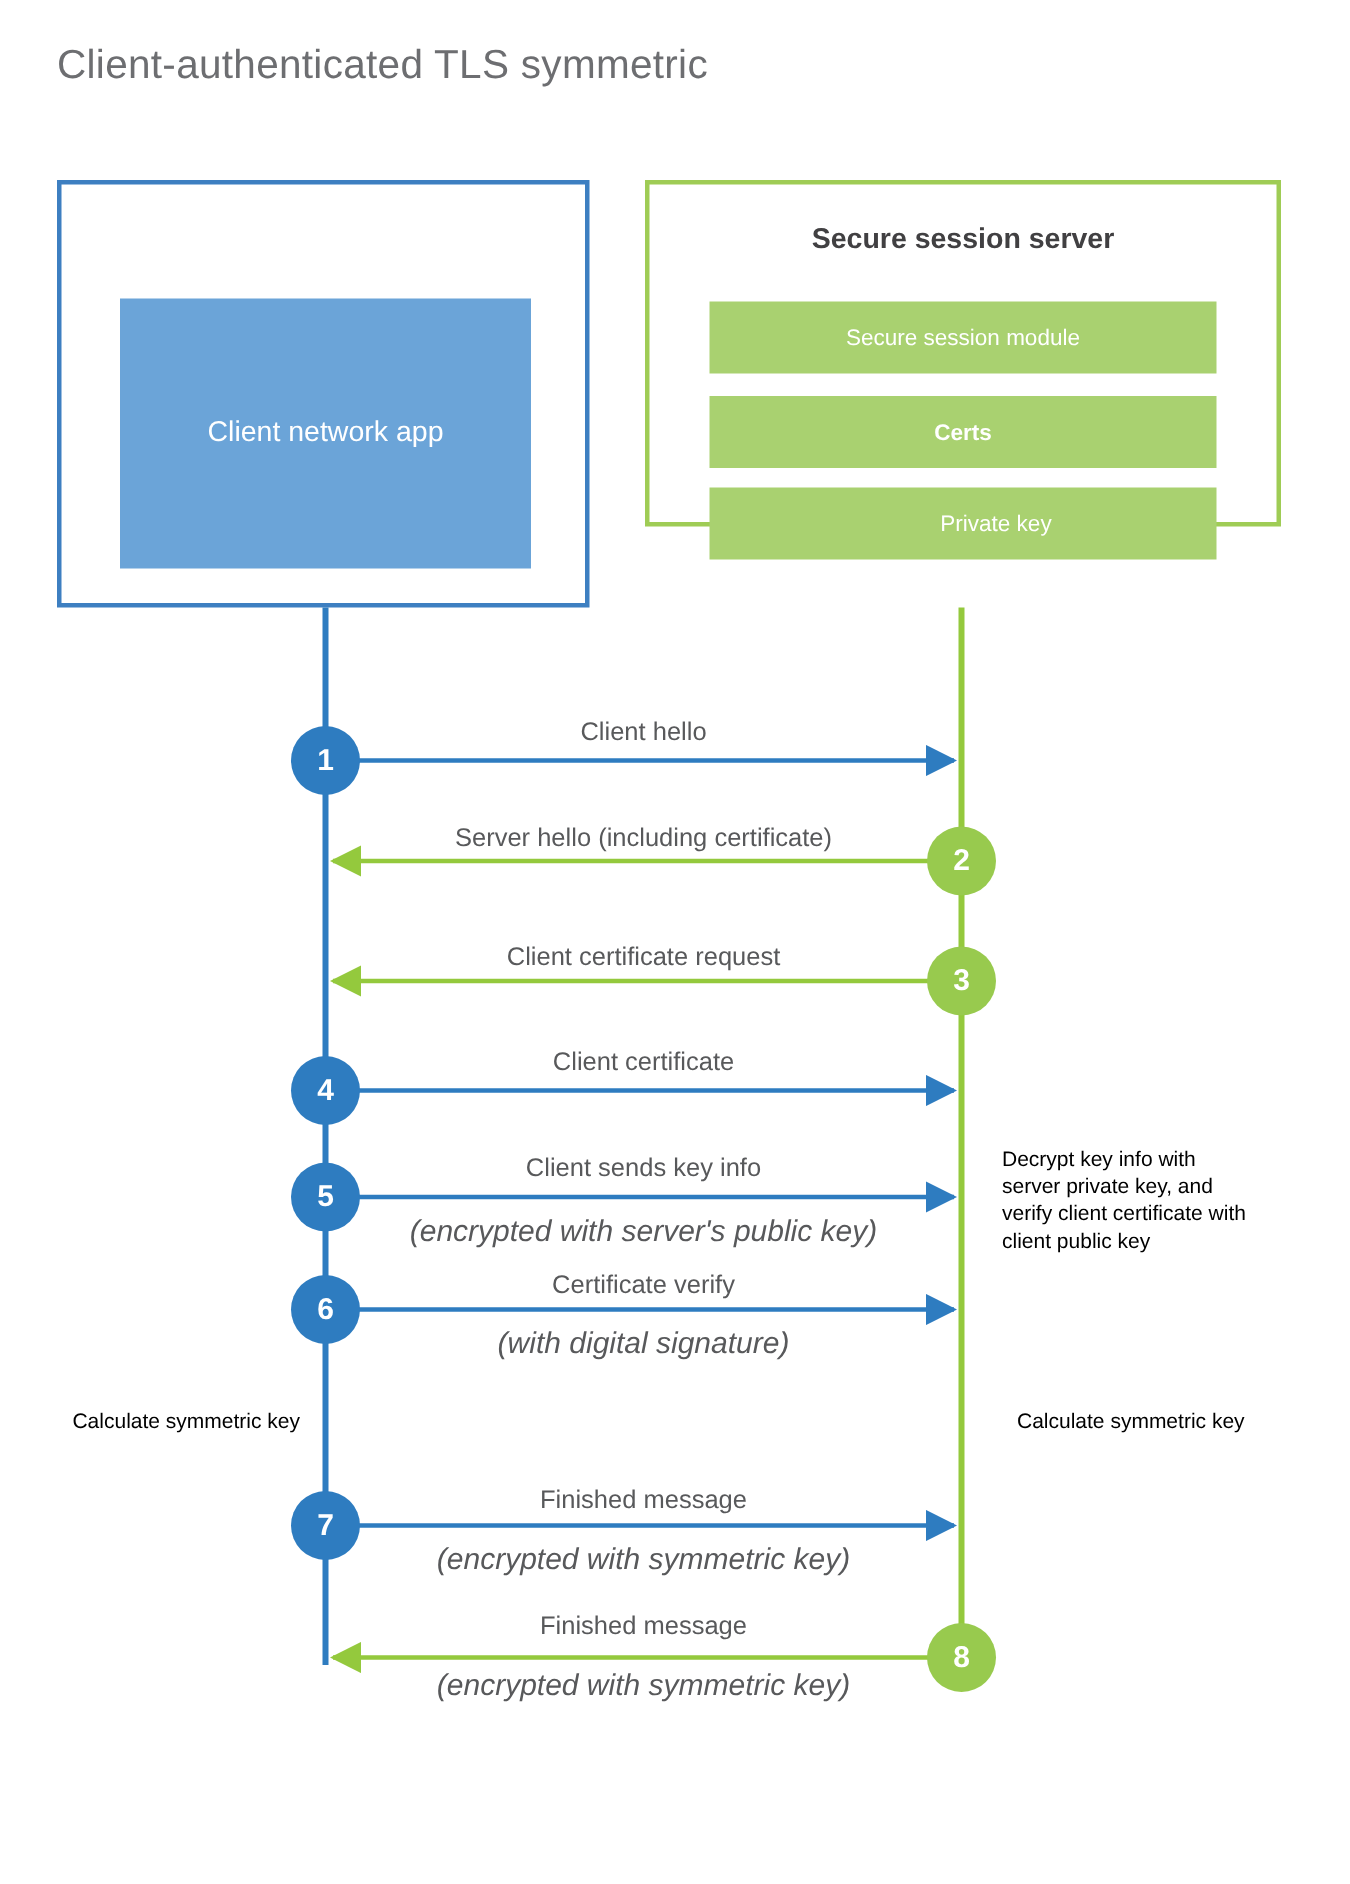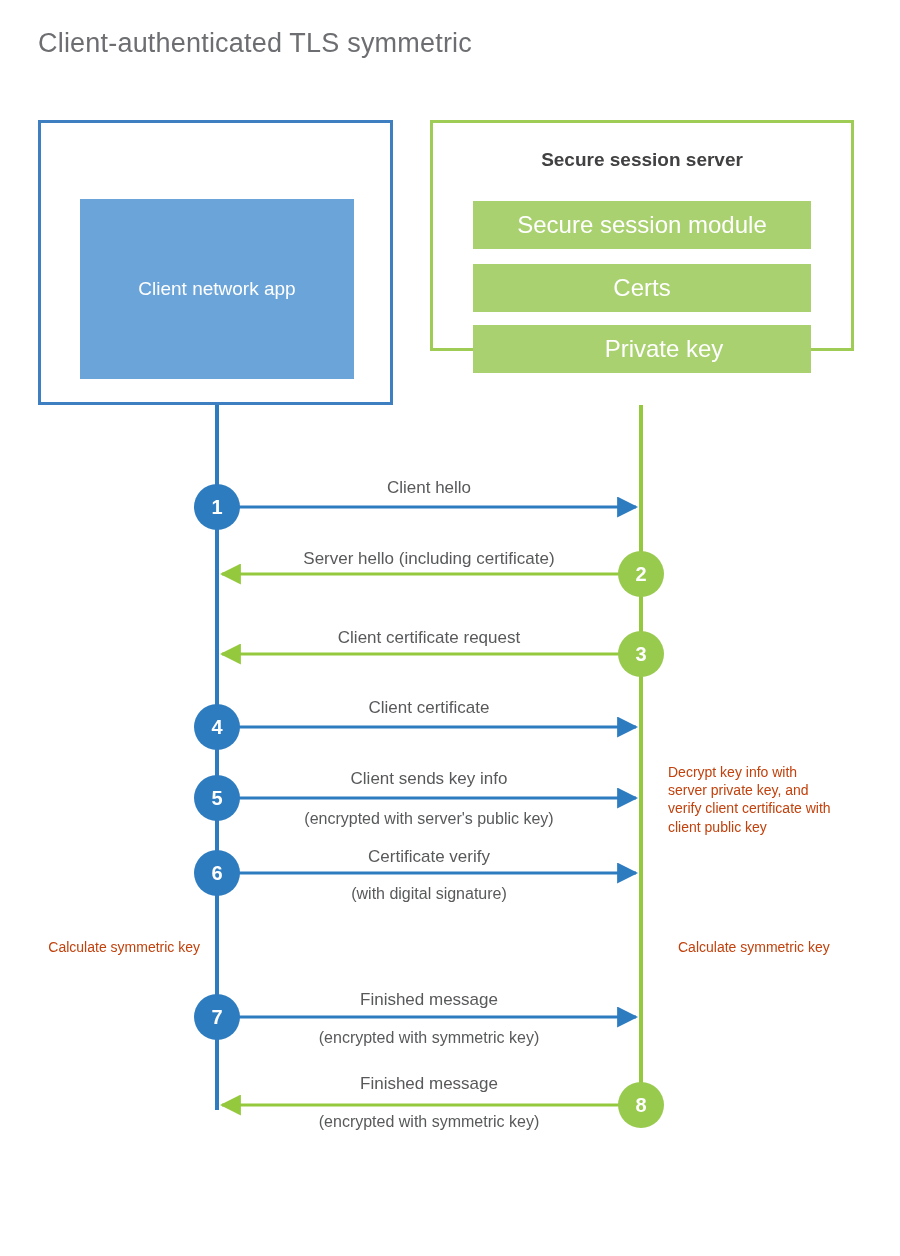--- a/index.html
+++ b/index.html
@@ -74,24 +74,24 @@
   .server-bar {
     position: absolute;
     left: 40px;
     width: 338px;
     height: 48px;
     background: #a9d170;
     color: #ffffff;
     display: flex;
     align-items: center;
     justify-content: center;
-    font-size: 24px;
+    font-size: 15px;
   }
   .server-bar.b1 { top: 78px; }
-  .server-bar.b2 { top: 141px; }
+  .server-bar.b2 { top: 141px; font-weight: bold; }
   .server-bar.b3 { top: 202px; padding-left: 44px; }
 
   
   svg.layer {
     position: absolute;
     left: 0; top: 0;
     width: 900px; height: 1256px;
     pointer-events: none;
   }
 
@@ -116,31 +116,32 @@
     position: absolute;
     transform: translate(-50%, 0);
     text-align: center;
     font-size: 17px;
     color: #58595b;
     white-space: nowrap;
   }
   .msg-sub {
     position: absolute;
     transform: translate(-50%, 0);
-    font-size: 16px;
+    font-size: 20px;
     color: #58595b;
     white-space: nowrap;
+    font-style: italic;
   }
 
   
   .side-note {
     position: absolute;
     font-size: 14px;
     line-height: 1.3;
-    color: #c2410c;
+    color: #000000;
   }
   .side-note.right-al { text-align: right; }
   .side-note.left-al  { text-align: left; }
 </style>
 </head>
 <body>
 
 <div id="diagram">
 
   <div class="page-title">Client-authenticated TLS symmetric</div>

